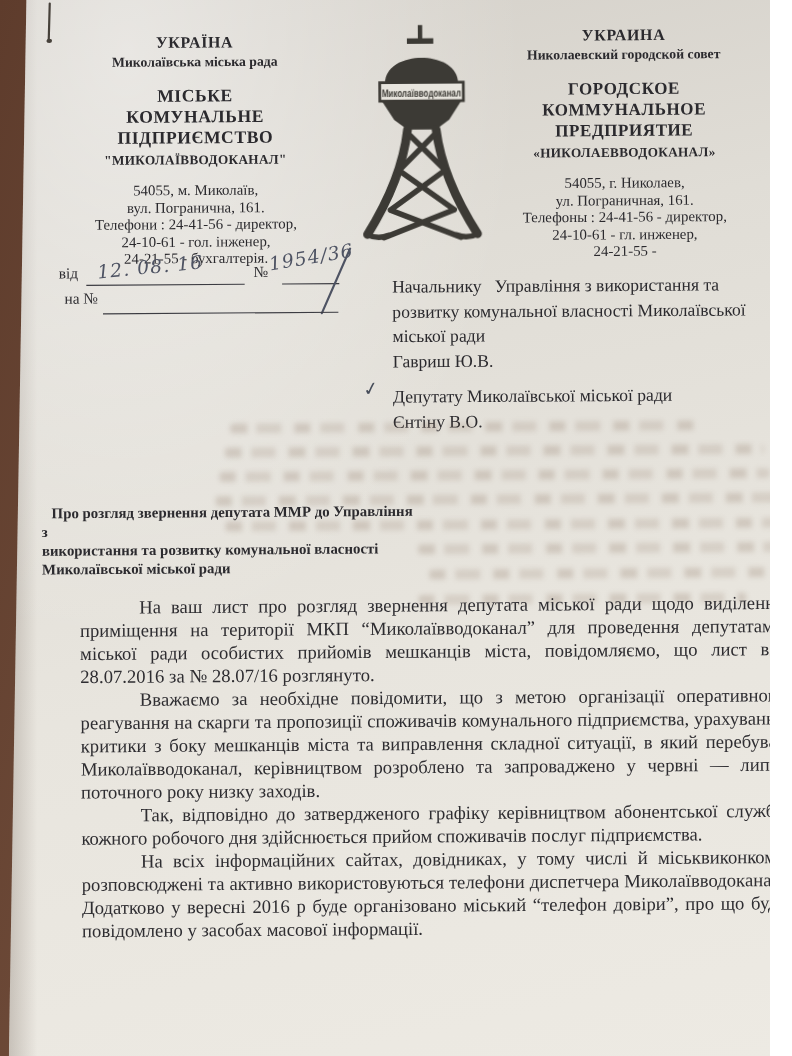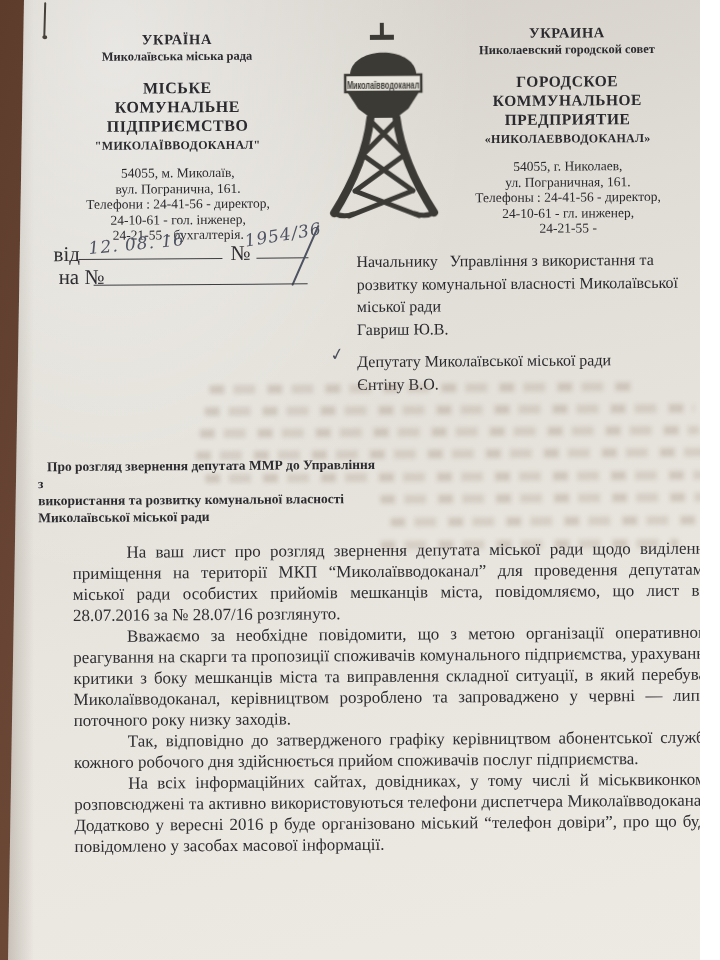--- a/index.html
+++ b/index.html
@@ -30,21 +30,21 @@
   .h-council{font-weight:bold;font-size:12.5px;margin-top:1px;}
   .h-org{font-weight:bold;font-size:16px;line-height:19px;letter-spacing:.5px;margin-top:14px;}
   .hdr-right .h-org{font-size:15.5px;}
   .h-quoted{font-weight:bold;font-size:12px;margin-top:3px;letter-spacing:.3px;}
   .h-addr{font-size:13.5px;line-height:15.5px;margin-top:12px;}
 
   
   .logo{position:absolute;left:323px;top:20px;width:126px;height:212px;filter:blur(.3px);}
 
   
-  .ref-label{position:absolute;font-size:21px;color:#2e2d31;}
+  .ref-label{position:absolute;font-size:14px;color:#2e2d31;}
   .u-line{position:absolute;height:0;border-bottom:1.4px solid #3c3c42;}
   .writein{
     position:absolute;font-family:"DejaVu Serif", serif;font-style:italic;
     color:#4e5363;letter-spacing:1px;
   }
   .w-date{left:90px;top:232px;font-size:17px;transform:rotate(-5deg);}
   .w-num{left:246px;top:224px;font-size:17px;transform:rotate(-9deg);}
   .w-slash{
     position:absolute;left:306px;top:222px;width:2px;height:66px;
     background:#4e5363;transform:rotate(24deg);border-radius:1px;

